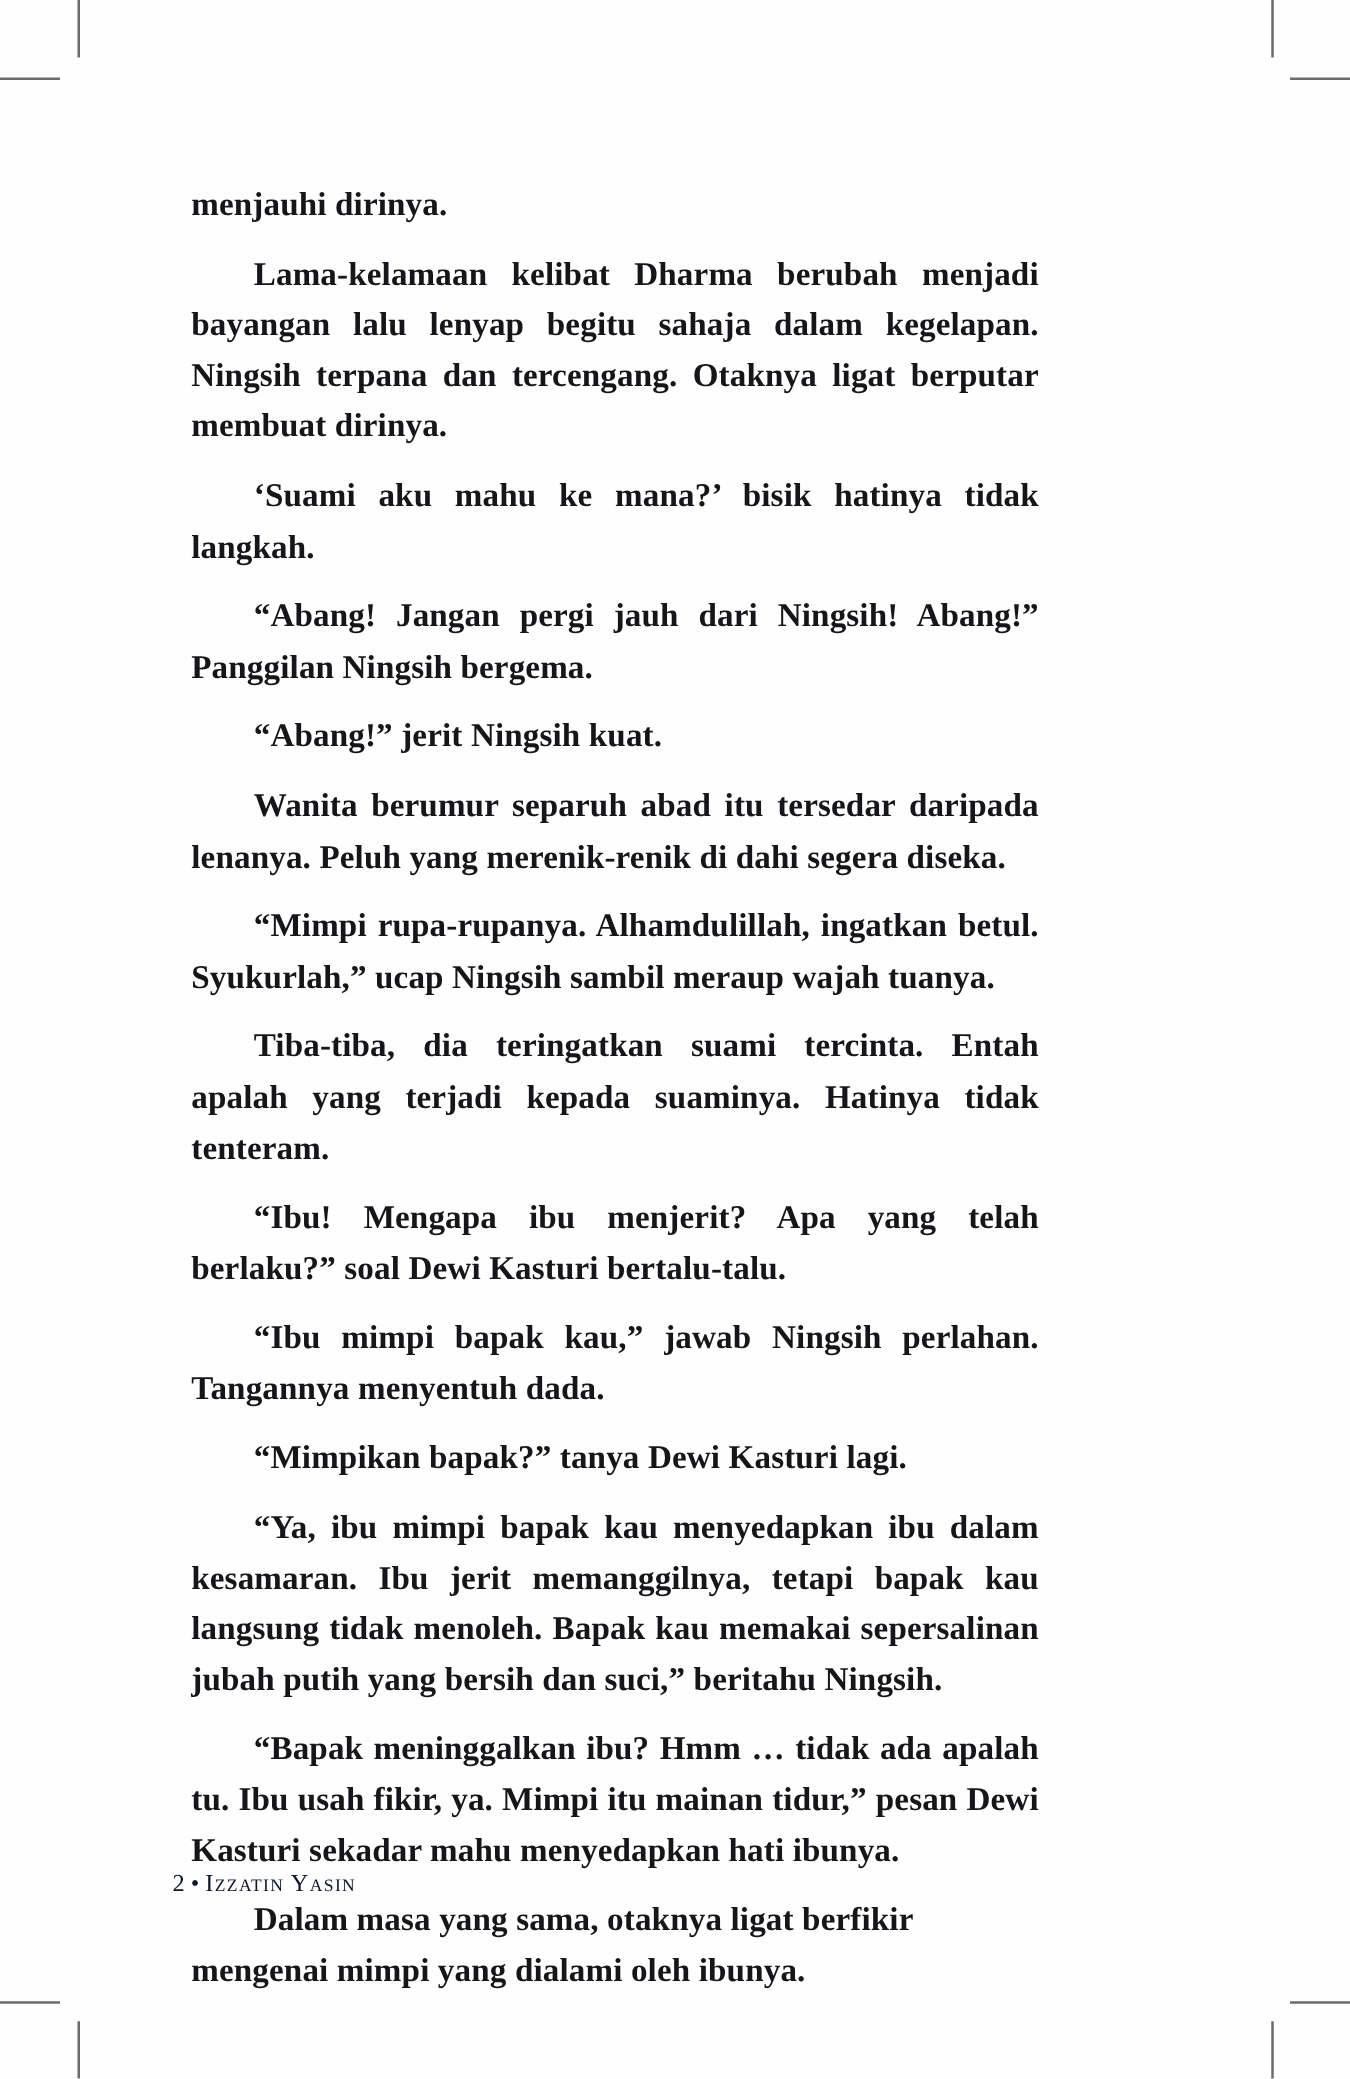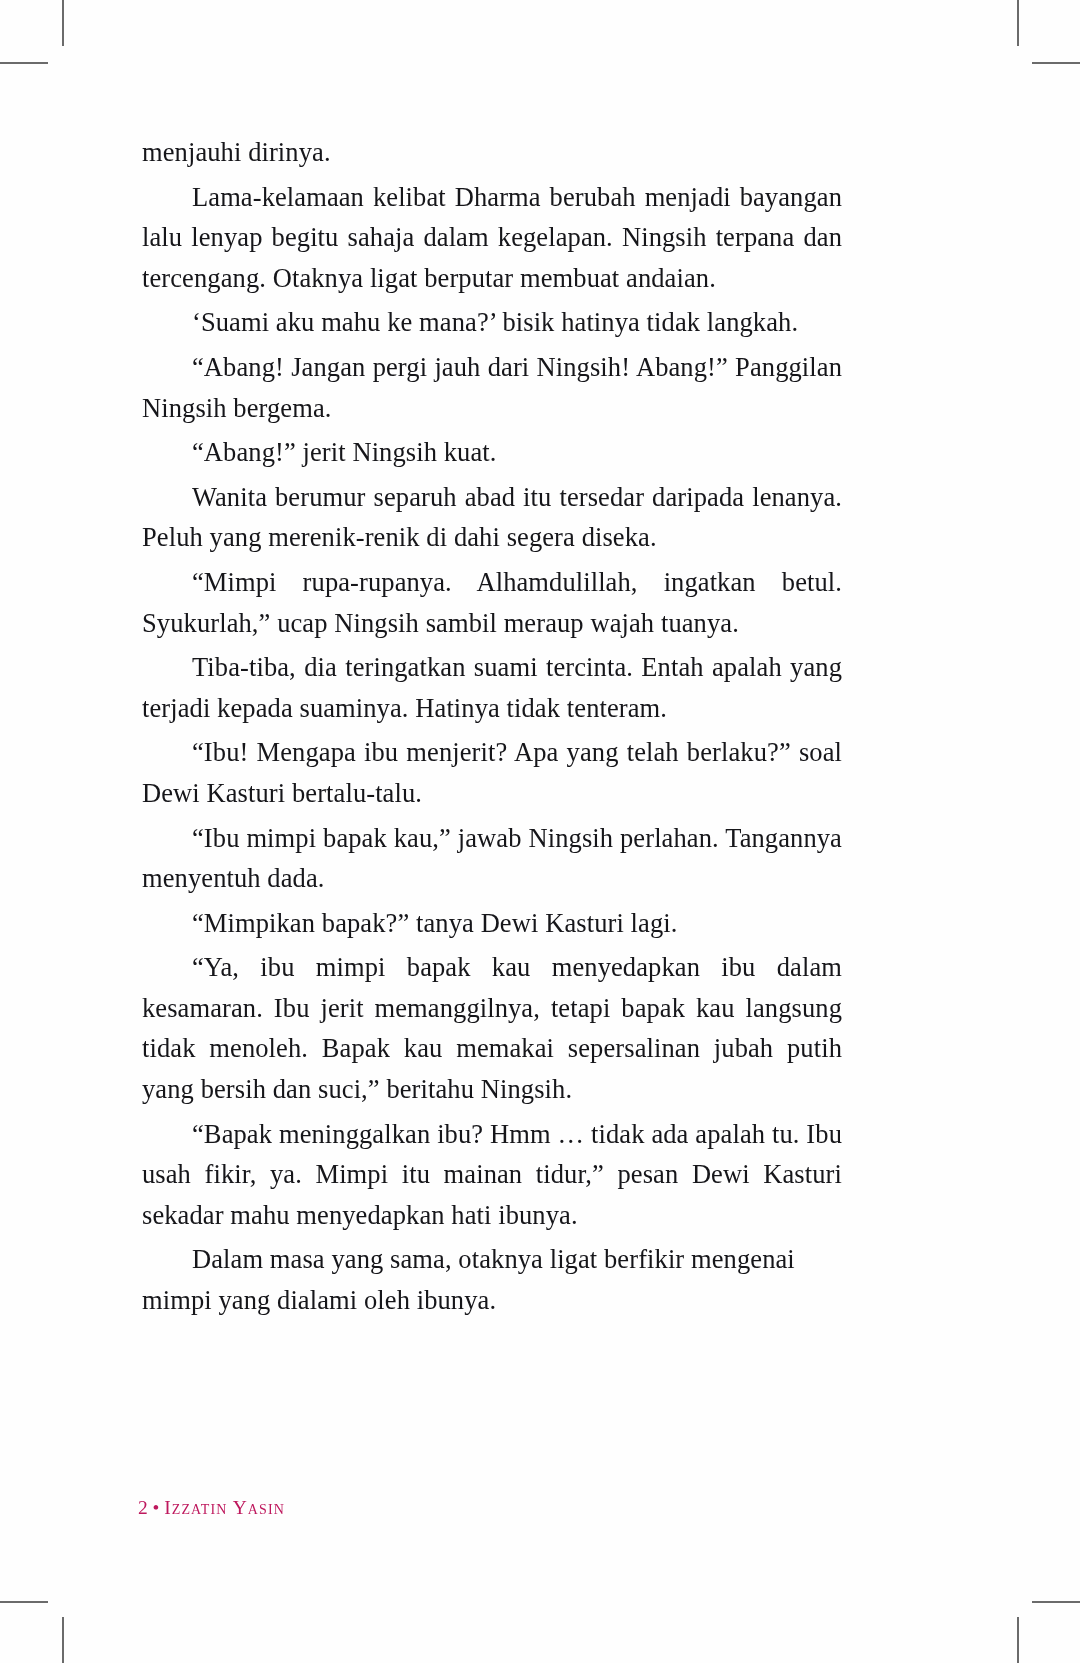--- a/index.html
+++ b/index.html
@@ -37,47 +37,48 @@
 
   
   #textblock {
     position: absolute;
     left: 138px;
     top: 128px;
     width: 708px;
   }
 
   p.para {
-    margin: 4px;
+    margin: 15px;
     text-align: justify;
     text-justify: inter-word;
     font-size: 26.5px;
     line-height: 40.6px;
     color: #16161a;
     text-indent: 50px;
     hyphens: none;
     letter-spacing: 0.1px;
+    font-weight: bold;
   }
   p.para.noindent { text-indent: 0; }
   p.para:last-of-type { text-align: left; }
 
   
   p.para.tail { text-align: justify; }
 
   
   #footer {
     position: absolute;
     left: 138px;
     top: 1496px;
     width: 708px;
   }
   .folio {
     font-size: 19.5px;
     line-height: 24px;
-    color: #be185d;
+    color: #0f172a;
     letter-spacing: 0.8px;
     white-space: pre;
   }
   .folio .num { font-variant: normal; }
   .folio .sep { padding: 0 4px; }
   .folio .author {
     font-variant: small-caps;
     letter-spacing: 1.1px;
   }
 </style>
@@ -90,21 +91,21 @@
   <div class="crop h tl-h"></div>
   <div class="crop v tr-v"></div>
   <div class="crop h tr-h"></div>
   <div class="crop v bl-v"></div>
   <div class="crop h bl-h"></div>
   <div class="crop v br-v"></div>
   <div class="crop h br-h"></div>
 
   <div id="textblock">
     <p class="para noindent">menjauhi dirinya.</p>
-    <p class="para">Lama-kelamaan kelibat Dharma berubah menjadi bayangan lalu lenyap begitu sahaja dalam kegelapan. Ningsih terpana dan tercengang. Otaknya ligat berputar membuat andaian.</p>
+    <p class="para">Lama-kelamaan kelibat Dharma berubah menjadi bayangan lalu lenyap begitu sahaja dalam kegelapan. Ningsih terpana dan tercengang. Otaknya ligat berputar membuat dirinya.</p>
     <p class="para">‘Suami aku mahu ke mana?’ bisik hatinya tidak langkah.</p>
     <p class="para">“Abang! Jangan pergi jauh dari Ningsih! Abang!” Panggilan Ningsih bergema.</p>
     <p class="para">“Abang!” jerit Ningsih kuat.</p>
     <p class="para">Wanita berumur separuh abad itu tersedar daripada lenanya. Peluh yang merenik-renik di dahi segera diseka.</p>
     <p class="para">“Mimpi rupa-rupanya. Alhamdulillah, ingatkan betul. Syukurlah,” ucap Ningsih sambil meraup wajah tuanya.</p>
     <p class="para">Tiba-tiba, dia teringatkan suami tercinta. Entah apalah yang terjadi kepada suaminya. Hatinya tidak tenteram.</p>
     <p class="para">“Ibu! Mengapa ibu menjerit? Apa yang telah berlaku?” soal Dewi Kasturi bertalu-talu.</p>
     <p class="para">“Ibu mimpi bapak kau,” jawab Ningsih perlahan. Tangannya menyentuh dada.</p>
     <p class="para">“Mimpikan bapak?” tanya Dewi Kasturi lagi.</p>
     <p class="para">“Ya, ibu mimpi bapak kau menyedapkan ibu dalam kesamaran. Ibu jerit memanggilnya, tetapi bapak kau langsung tidak menoleh. Bapak kau memakai sepersalinan jubah putih yang bersih dan suci,” beritahu Ningsih.</p>

